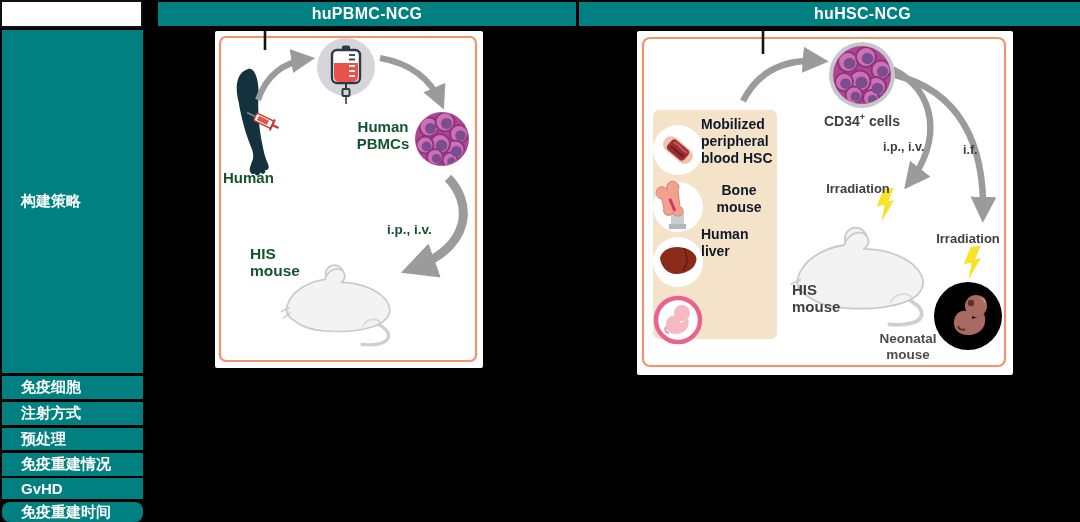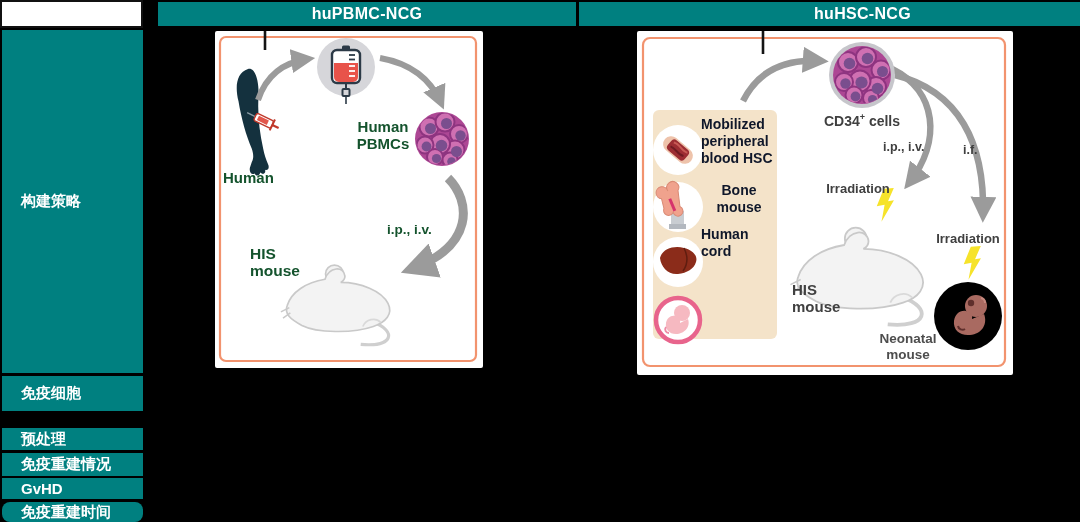--- a/index.html
+++ b/index.html
@@ -36,22 +36,25 @@
   <div class="colhead c1">
     <span>huPBMC-NCG</span>
   </div>
   <div class="colhead c2">
     <span>huHSC-NCG</span>
   </div>
 
   <div class="siderow" style="top:30px;height:343px;">
     <span>构建策略</span>
   </div>
-  <div class="siderow" style="top:376px;height:35px;">
+  <div class="siderow" style="top:376px;height:23px;">
     <span>免疫细胞</span>
+  </div>
+  <div class="siderow" style="top:402px;height:23px;">
+    <span>注射方式</span>
   </div>
   <div class="siderow" style="top:428px;height:22px;">
     <span>预处理</span>
   </div>
   <div class="siderow" style="top:453px;height:23px;">
     <span>免疫重建情况</span>
   </div>
   <div class="siderow" style="top:478px;height:21px;">
     <span>GvHD</span>
   </div>
@@ -272,21 +275,21 @@
       <div>Mobilized</div>
       <div>peripheral</div>
       <div>blood HSC</div>
     </div>
     <div class="legtxt" style="left:64px;top:151px;width:76px;text-align:center;">
       <div>Bone</div>
       <div>mouse</div>
     </div>
     <div class="legtxt" style="left:64px;top:195px;width:76px;">
       <div>Human</div>
-      <div>cord</div>
+      <div>liver</div>
     </div>
 
     <div class="lab2" style="left:165px;top:81px;width:120px;text-align:center;font-size:14px;">
       <span>CD34</span><sup class="pl">+</sup>
       <span>cells</span>
     </div>
     <div class="lab2" style="left:246px;top:109px;font-size:12.5px;">i.p., i.v.</div>
     <div class="lab2" style="left:326px;top:112px;font-size:12.5px;">i.f.</div>
     <div class="lab2" style="left:180px;top:151px;width:82px;text-align:center;font-size:13px;">Irradiation</div>
     <div class="lab2" style="left:290px;top:201px;width:82px;text-align:center;font-size:13px;">Irradiation</div>

